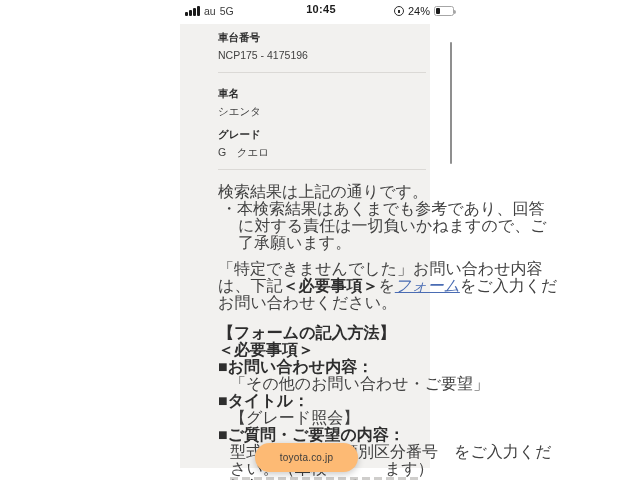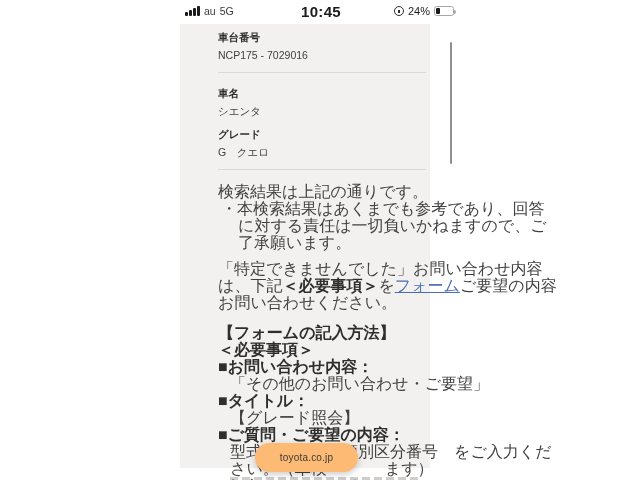--- a/index.html
+++ b/index.html
@@ -9,41 +9,41 @@
   
   .sb-left{position:absolute;left:185px;top:4px;display:flex;align-items:center;gap:4px;height:14px;}
   .sb-carrier,.sb-net{font-size:10.5px;color:#3a3a3a;}
   .signal{display:flex;align-items:flex-end;gap:1px;height:10px;}
   .signal i{display:block;width:3px;background:#1b1b1b;border-radius:1px;}
   .signal i:nth-child(1){height:4px;}
   .signal i:nth-child(2){height:6px;}
   .signal i:nth-child(3){height:8px;}
   .signal i:nth-child(4){height:10px;}
   .sb-time{position:absolute;left:300px;top:3px;width:42px;text-align:center;
-           font-size:15px;font-weight:700;color:#1b1b1b;letter-spacing:.3px;}
+           font-size:11px;font-weight:700;color:#1b1b1b;letter-spacing:.3px;}
   .sb-right{position:absolute;left:394px;top:4px;display:flex;align-items:center;gap:4px;height:14px;}
   .lock-circ{position:relative;width:10px;height:10px;border:1.2px solid #2e2e2e;border-radius:50%;box-sizing:border-box;}
   .lock-circ::after{content:"";position:absolute;left:2.6px;top:2.8px;width:2.6px;height:3px;background:#2e2e2e;}
   .sb-batt-pct{font-size:11px;color:#1b1b1b;}
   .battery{position:relative;width:20px;height:10px;border:1px solid #a6a6a6;border-radius:2.5px;box-sizing:border-box;}
   .battery .fill{position:absolute;left:1px;top:1px;bottom:1px;width:24%;background:#1b1b1b;border-radius:1px;}
   .battery .nub{position:absolute;right:-3px;top:2.5px;width:1.8px;height:4px;background:#a6a6a6;border-radius:0 2px 2px 0;}
 
   
   .page{position:absolute;left:180px;top:24px;width:250px;height:444px;background:#f2f1ef;box-sizing:border-box;
         padding:6px 4px 0 38px;color:#414141;}
   .f-label{font-size:10.5px;font-weight:700;color:#2e2e2e;line-height:15px;white-space:nowrap;}
   .f-value{font-size:10.5px;color:#414141;line-height:15px;margin-top:3px;white-space:nowrap;}
   .divider{height:1px;background:#dbd9d6;margin:9px 0 13px 0;}
   .gap8{height:8px;}
   .line{font-size:16px;line-height:17px;color:#414141;white-space:nowrap;}
   .ml3{margin-left:3px;} .ml12{margin-left:12px;} .ml14{margin-left:20px;}
   .mt9{margin-top:9px;} .mt13{margin-top:13px;}
   .b{font-weight:700;color:#2e2e2e;}
-  a.form-link{color:#4a6cb3;text-decoration:underline;cursor:pointer;}
+  a.form-link{color:#4a6cb3;text-decoration:underline;cursor:pointer;font-style:italic;}
   .spacer58{display:inline-block;width:58px;}
 
   
   .scrollbar{position:absolute;left:450px;top:42px;width:2px;height:122px;background:#8f8f8f;border-radius:1px;}
   .url-pill{position:absolute;left:255px;top:443px;width:103px;height:29px;background:#fdba74;border-radius:15px;
             box-shadow:0 2px 7px rgba(0,0,0,.22);display:flex;align-items:center;justify-content:center;z-index:5;}
   .url-pill span{font-size:10px;color:#3c3c3c;letter-spacing:.2px;}
   .clipped-line{position:absolute;left:230px;top:477px;width:190px;height:3px;opacity:.65;
                 background:repeating-linear-gradient(90deg,#b5b3b0 0 8px,transparent 8px 12px);}
 </style>
@@ -69,21 +69,21 @@
     <span class="battery">
         <span class="fill"></span>
         <span class="nub"></span>
       </span>
   </div>
 
   <div class="page">
 
     <div>
       <div class="f-label">車台番号</div>
-      <div class="f-value">NCP175 - 7029016</div>
+      <div class="f-value">NCP175 - 4175196</div>
     </div>
     <div class="divider"></div>
 
     <div>
       <div class="f-label">車名</div>
       <div class="f-value">シエンタ</div>
     </div>
     <div class="gap8"></div>
 
     <div>
@@ -94,21 +94,21 @@
 
     <div>
       <div class="line">検索結果は上記の通りです。</div>
       <div class="line ml3">・本検索結果はあくまでも参考であり、回答</div>
       <div class="line ml14">に対する責任は一切負いかねますので、ご</div>
       <div class="line ml14">了承願います。</div>
     </div>
 
     <div class="mt9">
       <div class="line">「特定できませんでした」お問い合わせ内容</div>
-      <div class="line"><span>は、下記</span><span class="b">＜必要事項＞</span><span>を</span><a class="form-link">フォーム</a><span>ご要望の内容</span></div>
+      <div class="line"><span>は、下記</span><span class="b">＜必要事項＞</span><span>を</span><a class="form-link">フォーム</a><span>をご入力くだ</span></div>
       <div class="line">お問い合わせください。</div>
     </div>
 
     <div class="mt13">
       <div class="line b">【フォームの記入方法】</div>
       <div class="line b">＜必要事項＞</div>
       <div class="line b">■お問い合わせ内容：</div>
       <div class="line ml12">「その他のお問い合わせ・ご要望」</div>
       <div class="line b">■タイトル：</div>
       <div class="line ml12">【グレード照会】</div>

